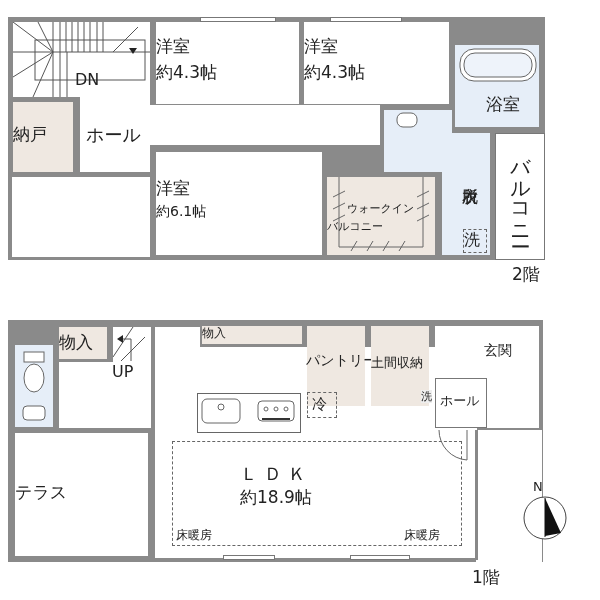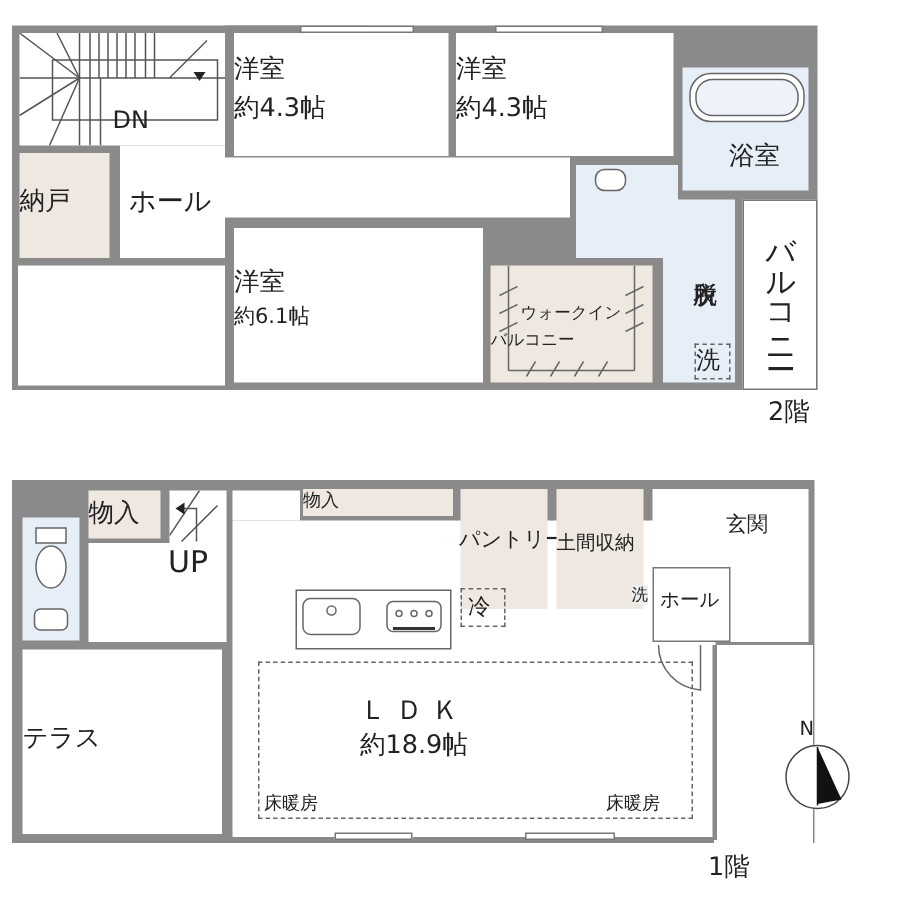--- a/index.html
+++ b/index.html
@@ -134,21 +134,21 @@
   <div class="abs room" style="left:59px;top:362px;width:92px;height:66px;"></div>
   <div class="abs room" style="left:113px;top:327px;width:38px;height:35px;"></div>
   <svg class="abs" style="left:113px;top:327px;" width="38" height="35">
     <g stroke="#555" fill="none">
         <line x1="0" y1="30" x2="20" y2="0"></line>
         <line x1="8" y1="34" x2="32" y2="10"></line>
         <polyline points="8,12 18,12 18,34"></polyline>
       </g>
     <polygon points="4,12 10,8 10,16" fill="#222"></polygon>
   </svg>
-  <div class="lbl" style="left:112px;top:362px;font-size:20px;">UP</div>
+  <div class="lbl" style="left:112px;top:362px;font-size:16px;">UP</div>
 
   <div class="abs room" style="left:15px;top:433px;width:133px;height:123px;"></div>
   <div class="lbl" style="left:15px;top:482px;width:133px;font-size:17px;">テラス</div>
 
   <div class="abs room" style="left:155px;top:347px;width:322px;height:211px;"></div>
   <div class="abs room" style="left:155px;top:327px;width:45px;height:20px;"></div>
   <div class="abs beige" style="left:202px;top:326px;width:100px;height:18px;"></div>
   <div class="lbl" style="left:202px;top:326px;width:100px;font-size:12px;">物入</div>
 
   <div class="abs" style="left:197px;top:393px;width:104px;height:40px;border:1px solid #666;background:#fff;"></div>

